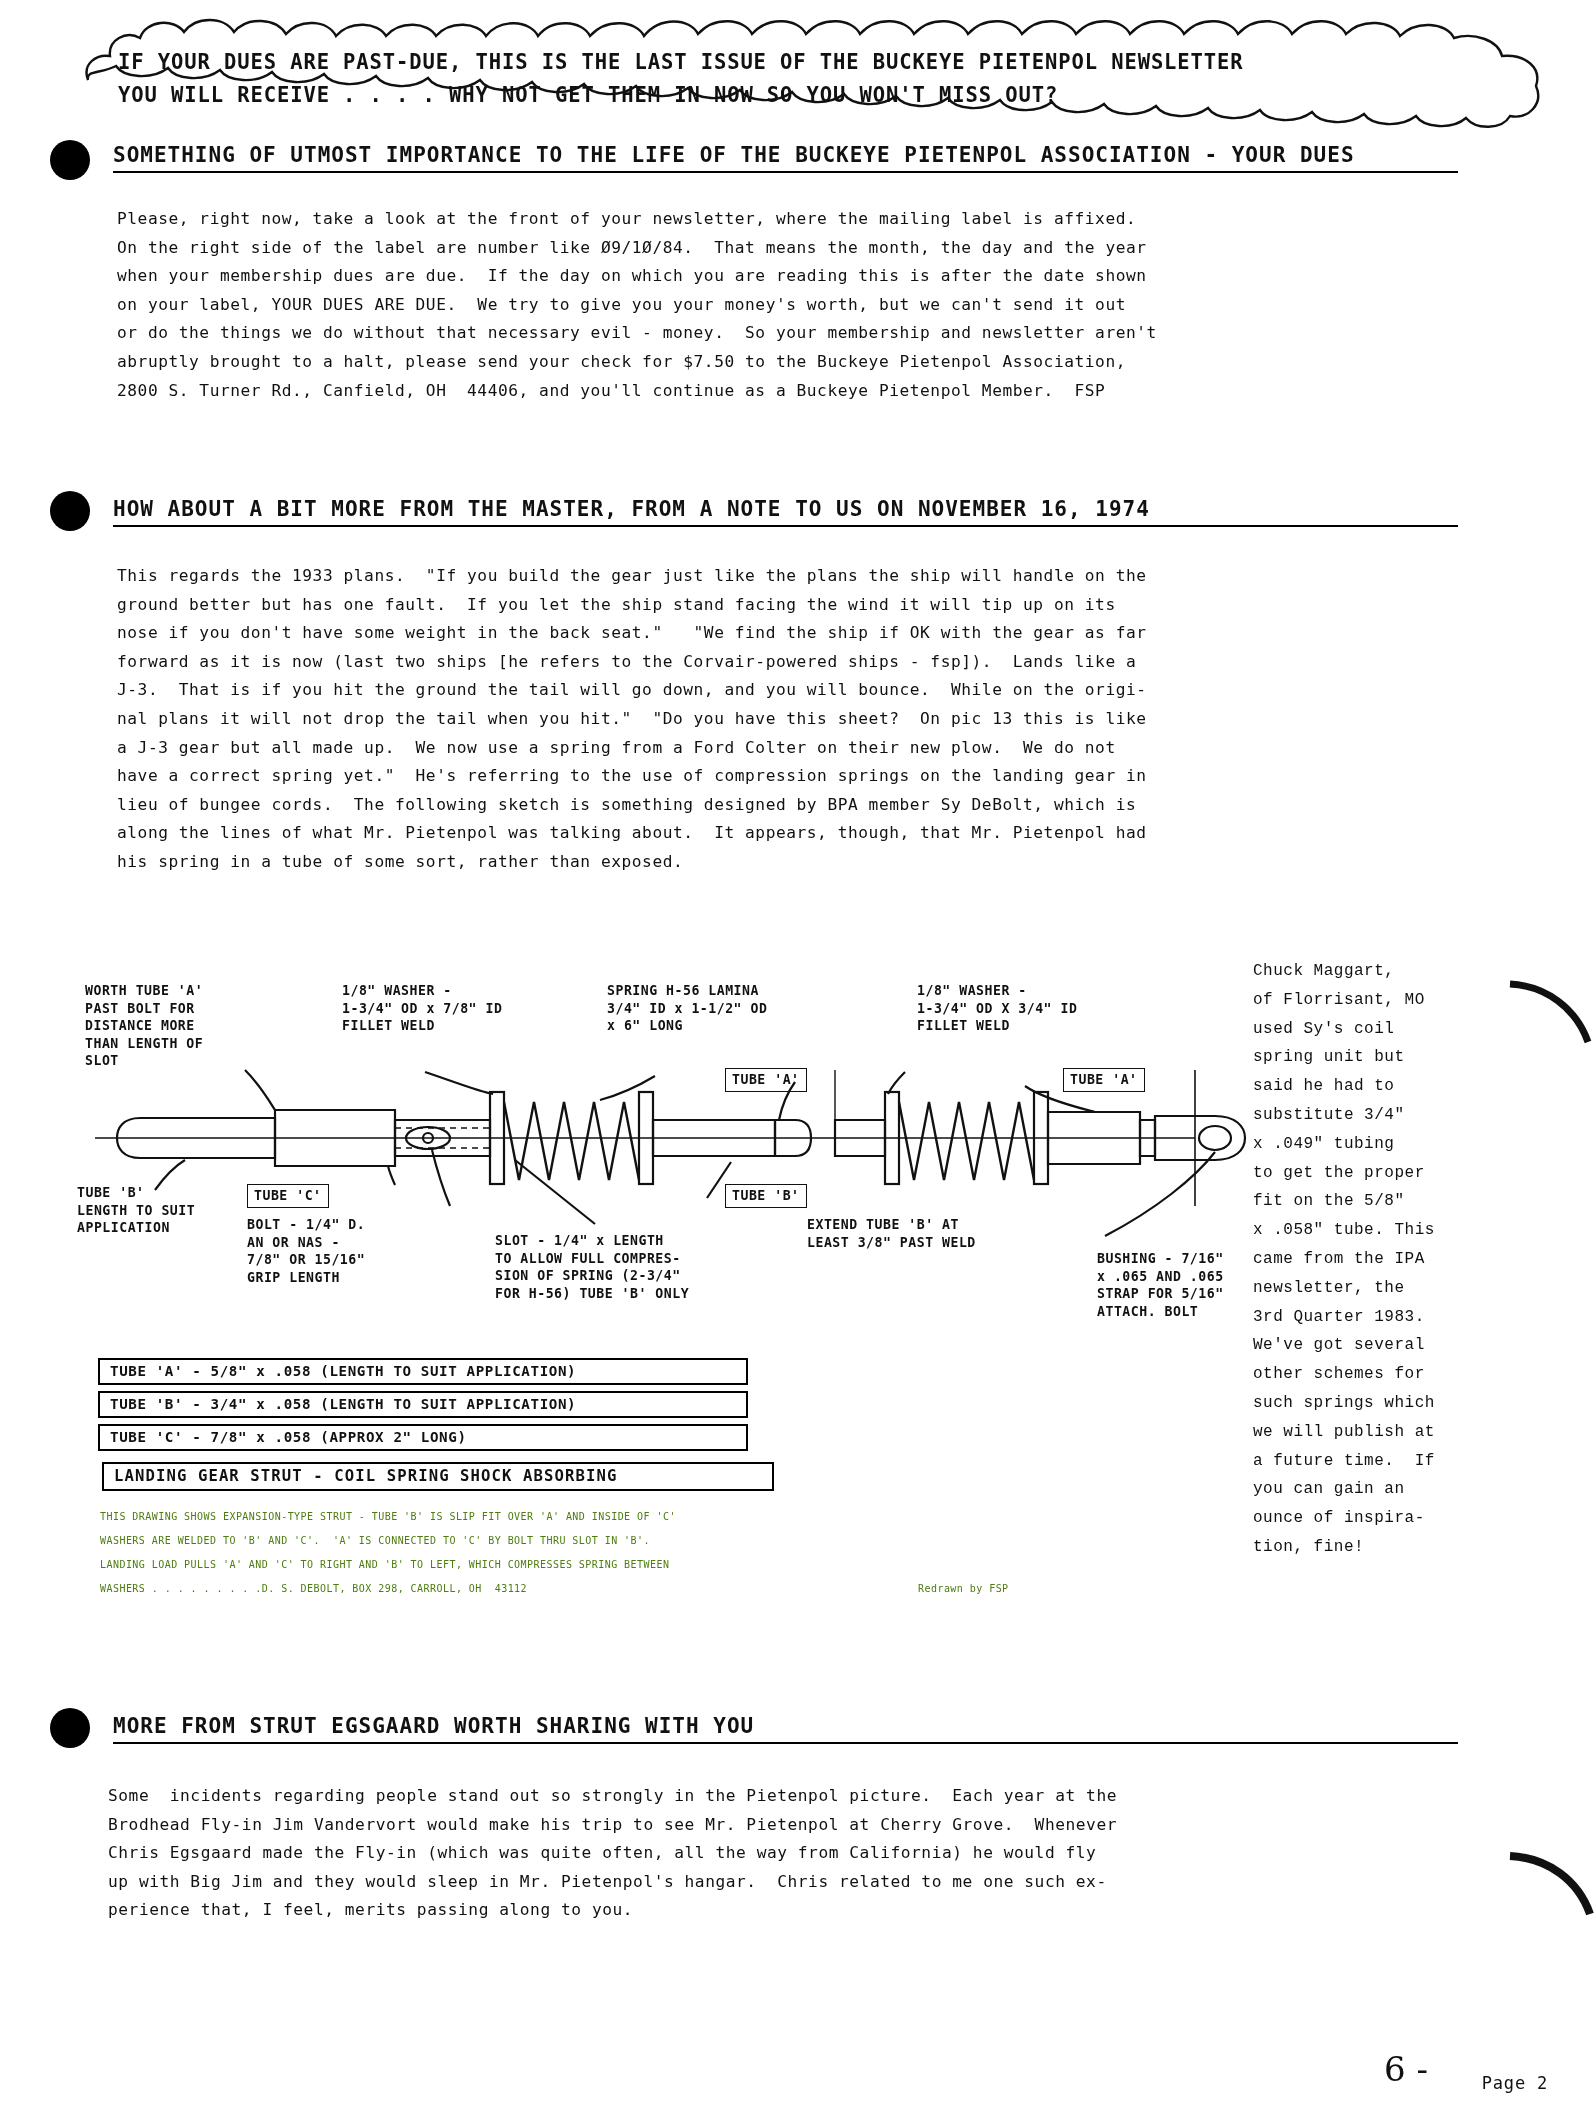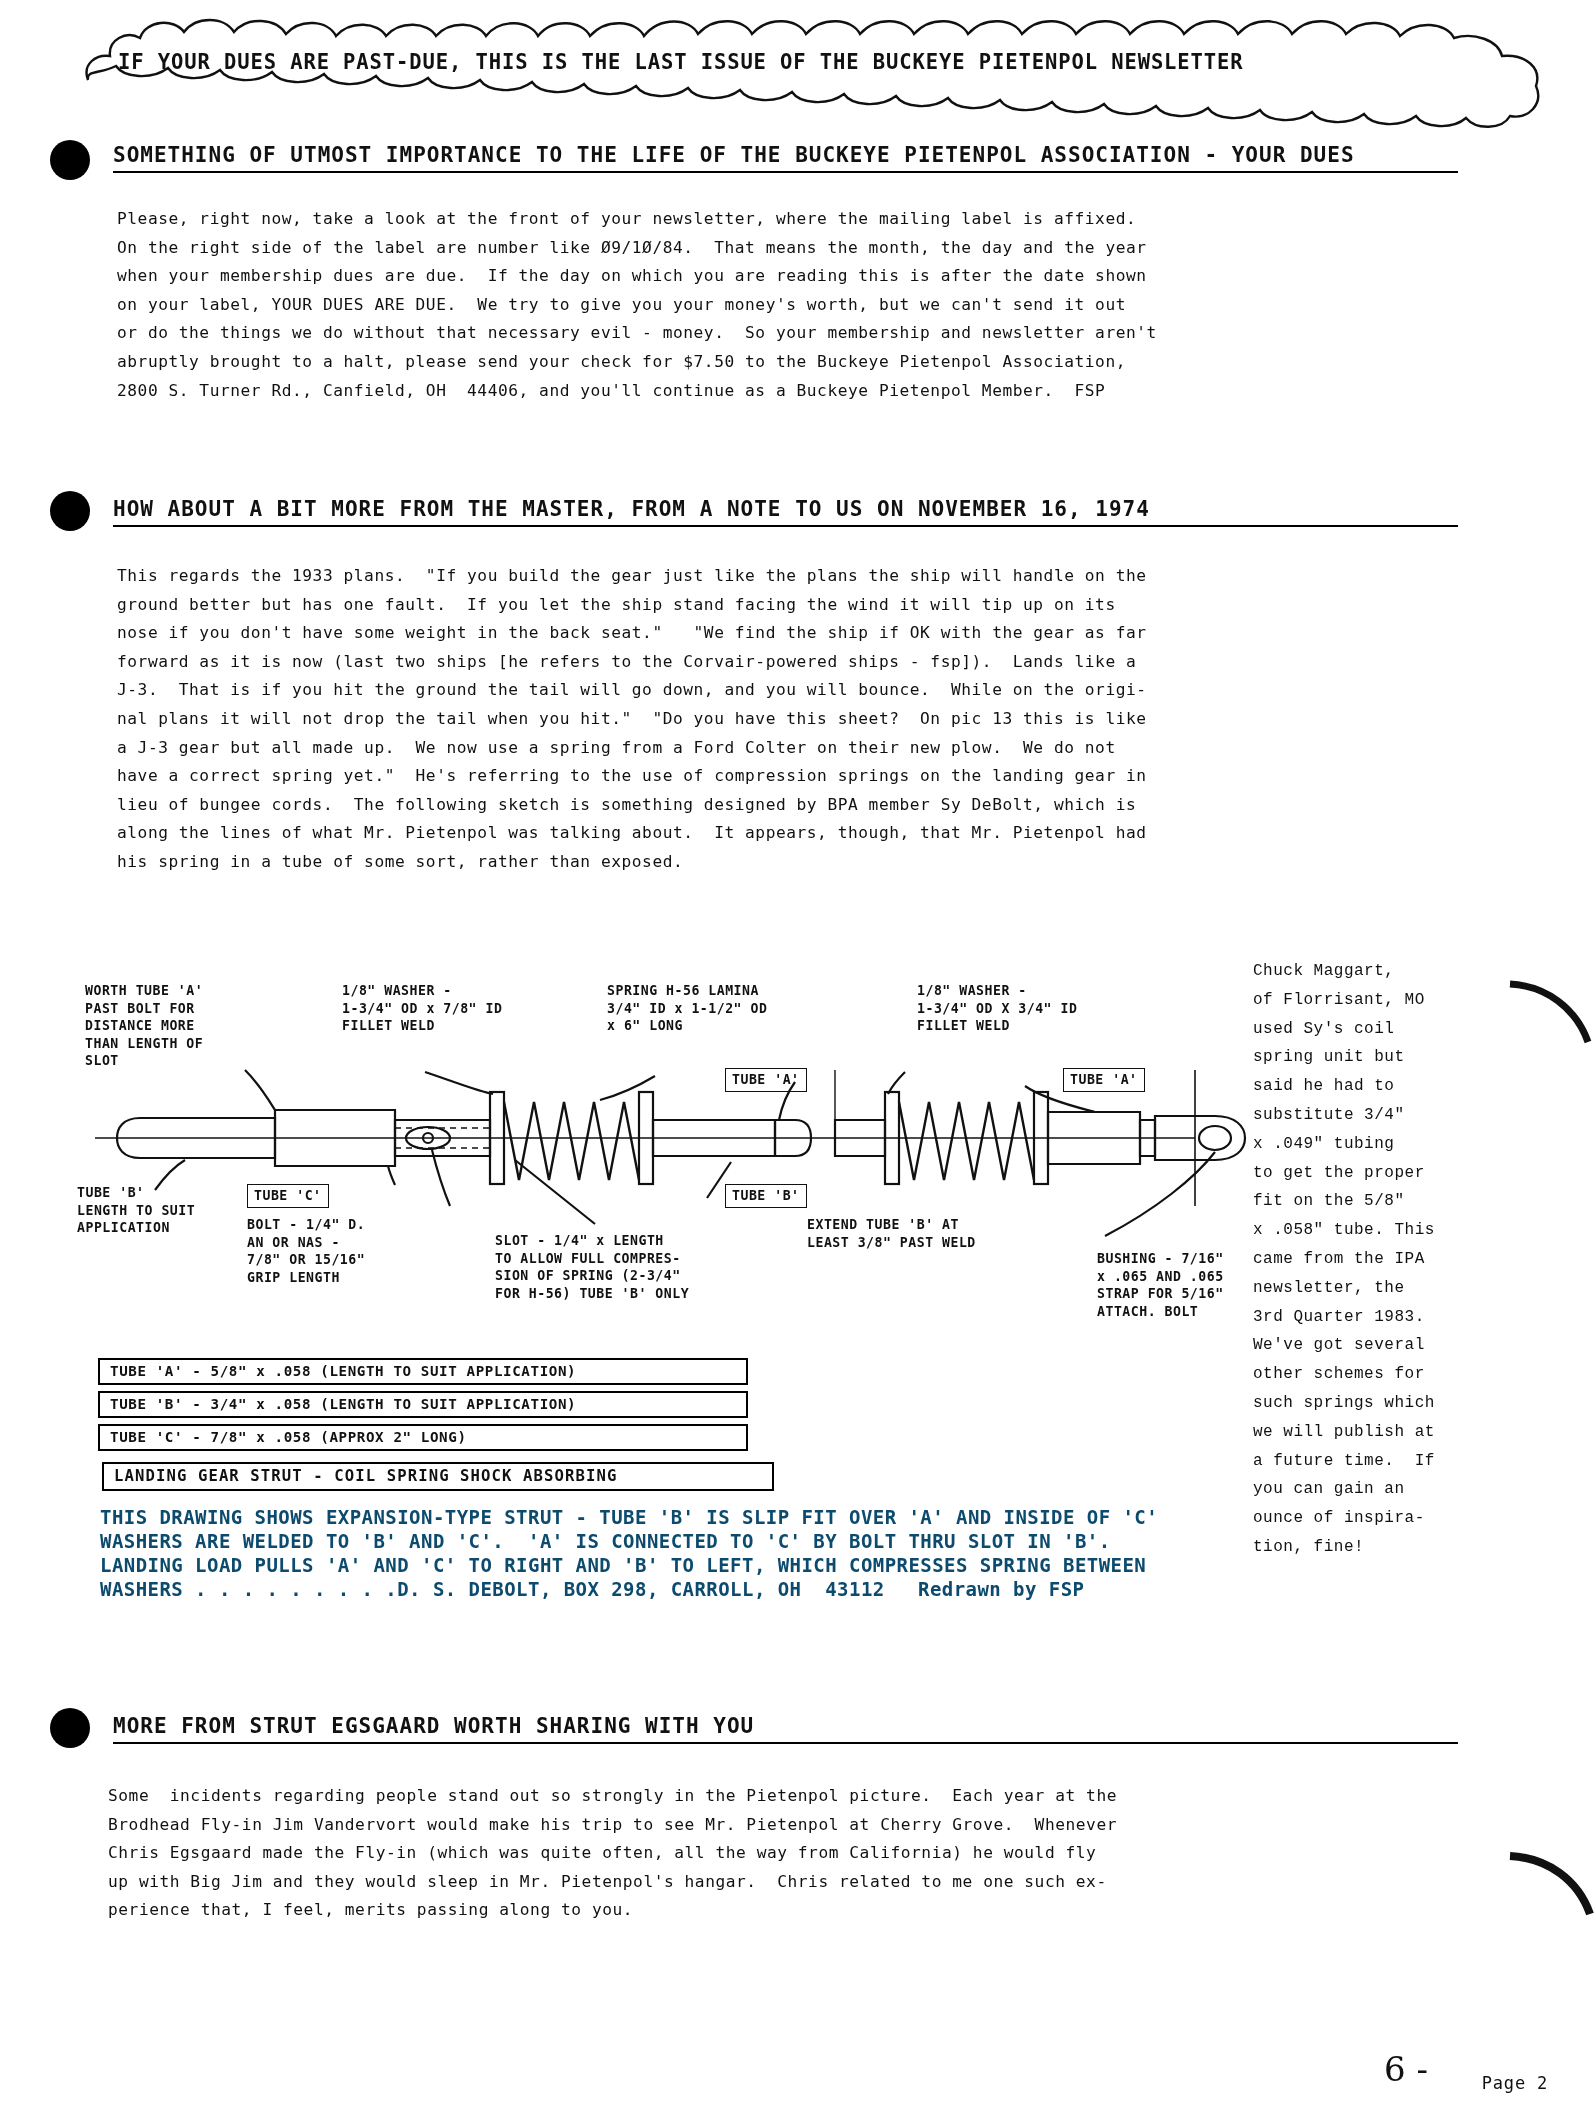--- a/index.html
+++ b/index.html
@@ -109,25 +109,25 @@
     font-weight: 700;
     letter-spacing: 0.6px;
     color: #111;
     white-space: pre;
     border: 2px solid #000;
     padding: 3px 8px 4px 10px;
     background: #fff;
   }
   .capline {
     position: absolute;
-    font-size: 19px;
-    font-weight: 700;
+    font-size: 10px;
+    font-weight: 400;
     letter-spacing: 0.45px;
     line-height: 24px;
-    color: #0c4a6e;
+    color: #4d7c0f;
     white-space: pre;
   }
 
   
   .pagenum {
     position: absolute;
     right: 48px;
     bottom: 26px;
     font-size: 17px;
     letter-spacing: 0.8px;
@@ -205,20 +205,21 @@
                C334,80 306,78 298,66
                C282,78 254,76 246,64
                C230,76 202,74 194,62
                C178,74 150,72 142,60
                C126,72 98,70 90,58
                C74,70 46,68 38,56
                C22,64 8,60 10,70 Z" fill="#ffffff" stroke="#111" stroke-width="2.4"></path>
     </svg>
     <div class="cloud-text">
       <div>IF YOUR DUES ARE PAST-DUE, THIS IS THE LAST ISSUE OF THE BUCKEYE PIETENPOL NEWSLETTER</div>
+      <div>YOU WILL RECEIVE . . . . WHY NOT GET THEM IN NOW SO YOU WON'T MISS OUT?</div>
     </div>
   </div>
 
   <div class="bullet" style="left:50px; top:140px;"></div>
   <div class="sect-head" style="left:113px; top:143px; width:1345px;">SOMETHING OF UTMOST IMPORTANCE TO THE LIFE OF THE BUCKEYE PIETENPOL ASSOCIATION  -  YOUR DUES</div>
   <div class="para" style="left:117px; top:205px; width:1380px;">Please, right now, take a look at the front of your newsletter, where the mailing label is affixed.
 On the right side of the label are number like Ø9/1Ø/84.  That means the month, the day and the year
 when your membership dues are due.  If the day on which you are reading this is after the date shown
 on your label, YOUR DUES ARE DUE.  We try to give you your money's worth, but we can't send it out
 or do the things we do without that necessary evil - money.  So your membership and newsletter aren't

